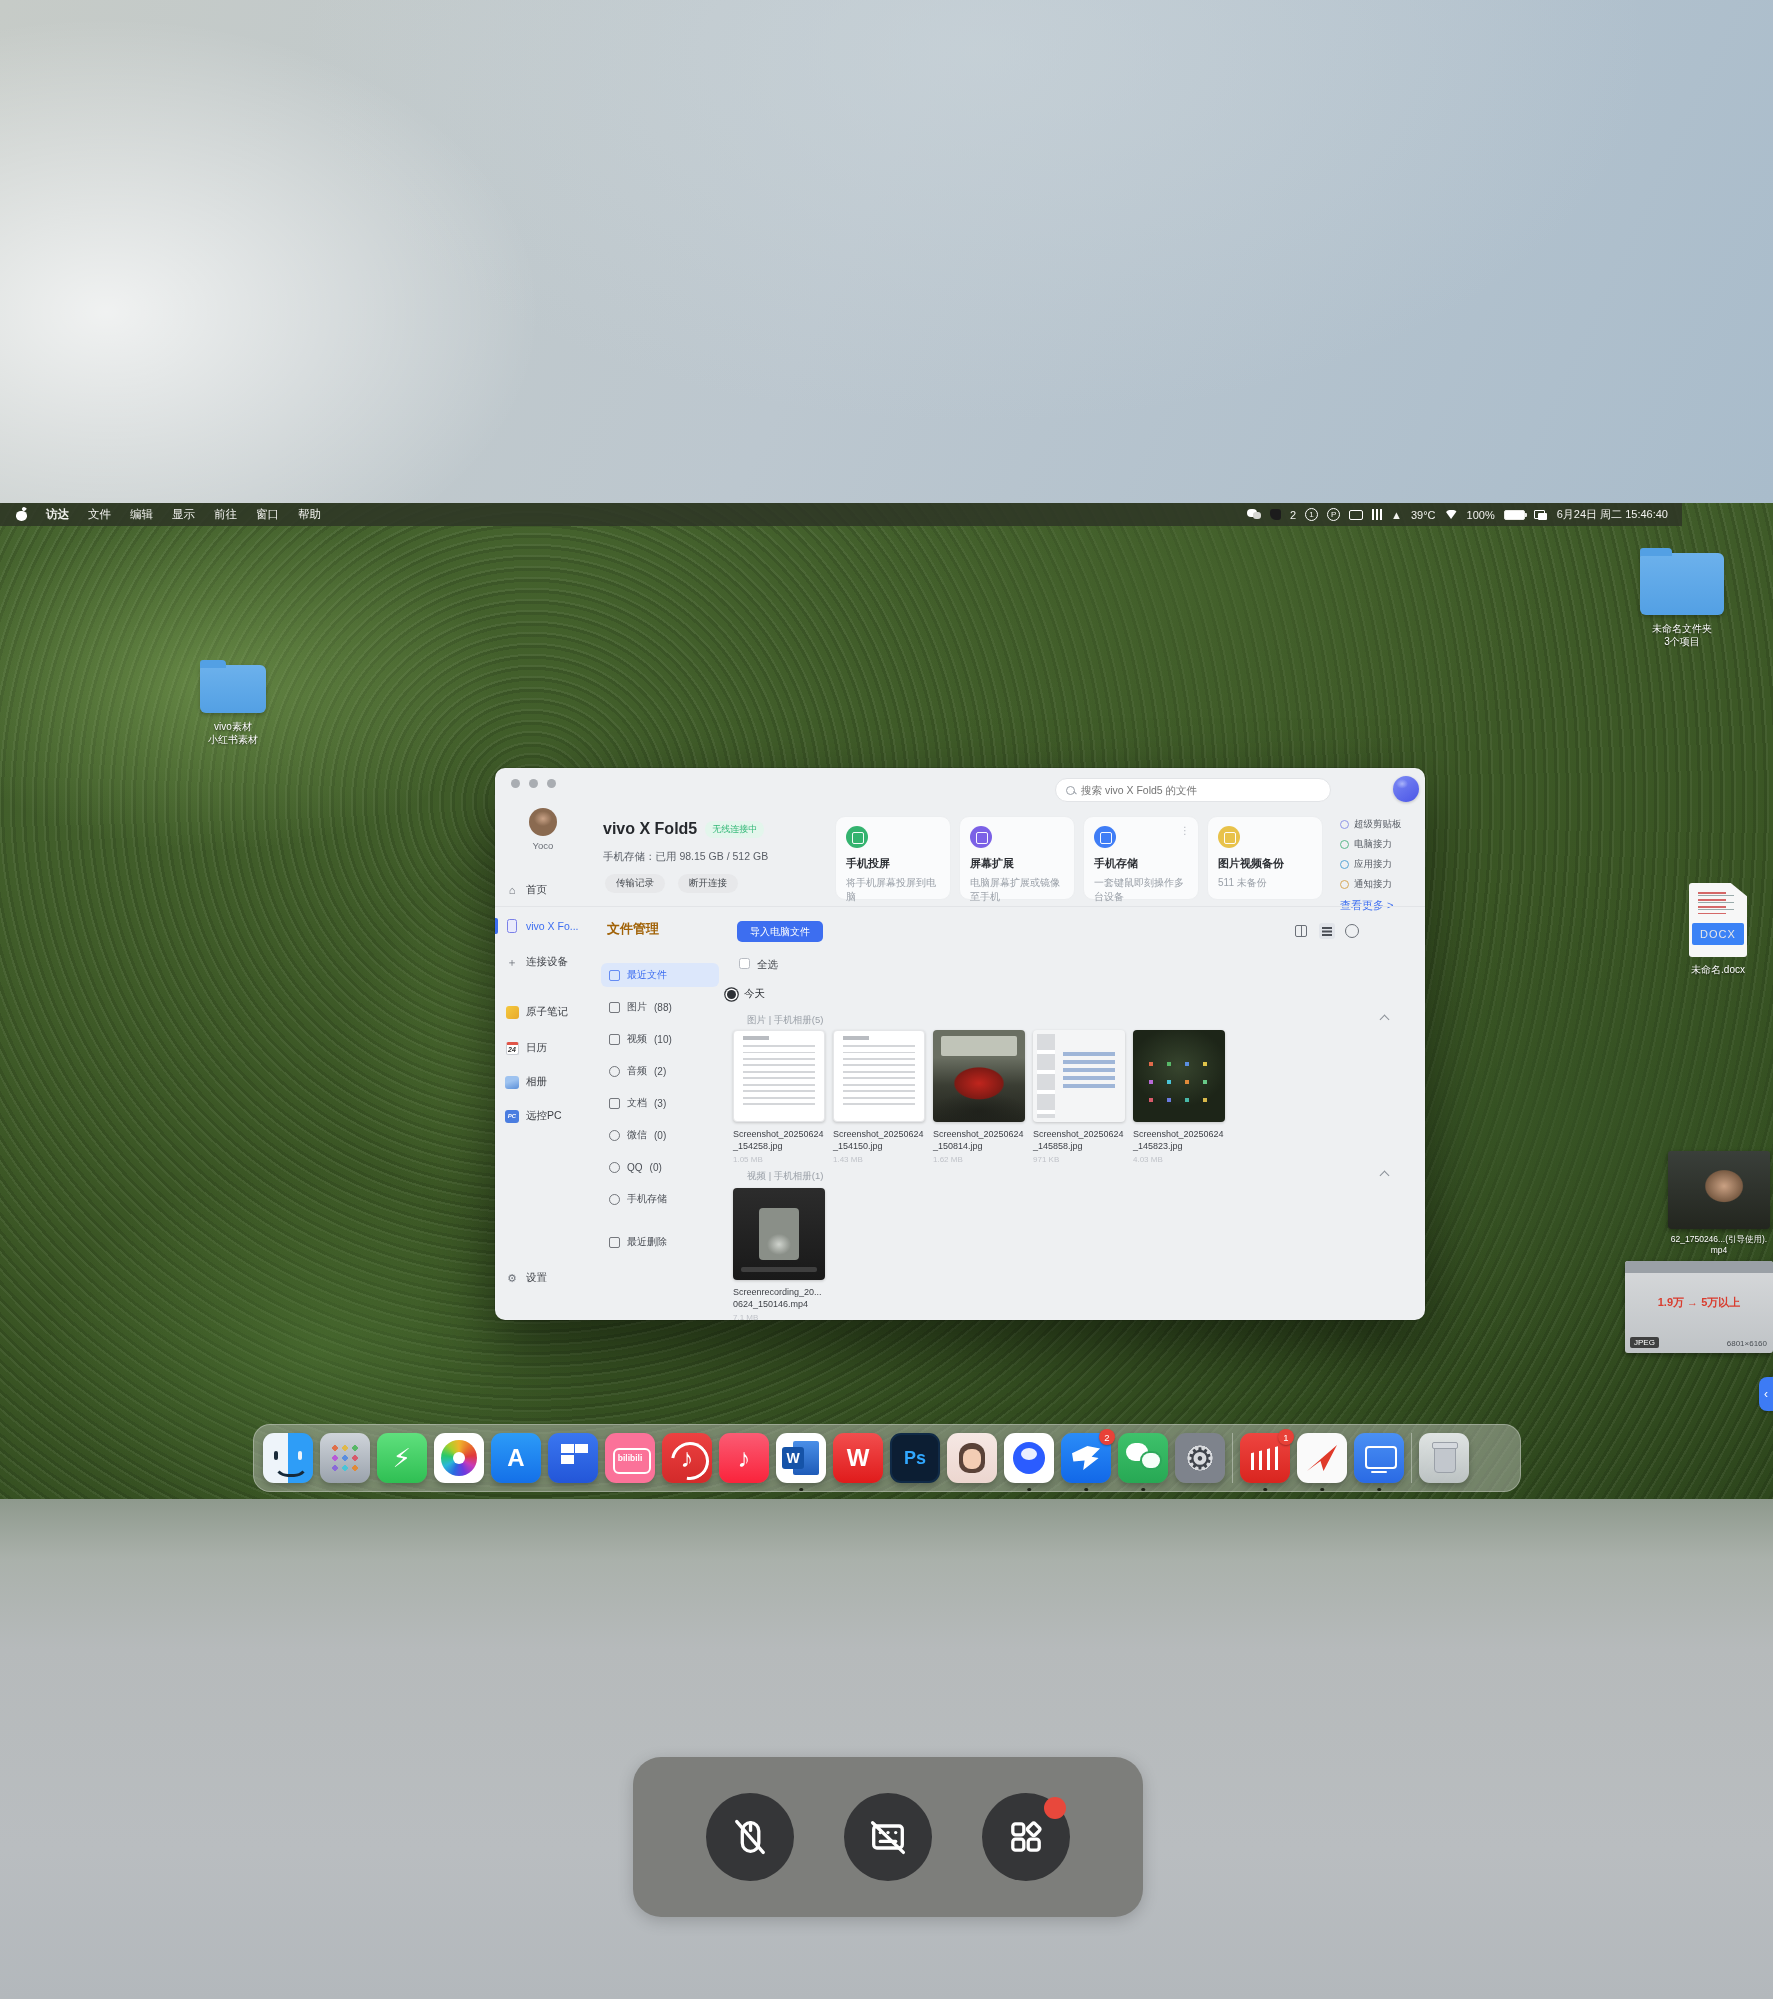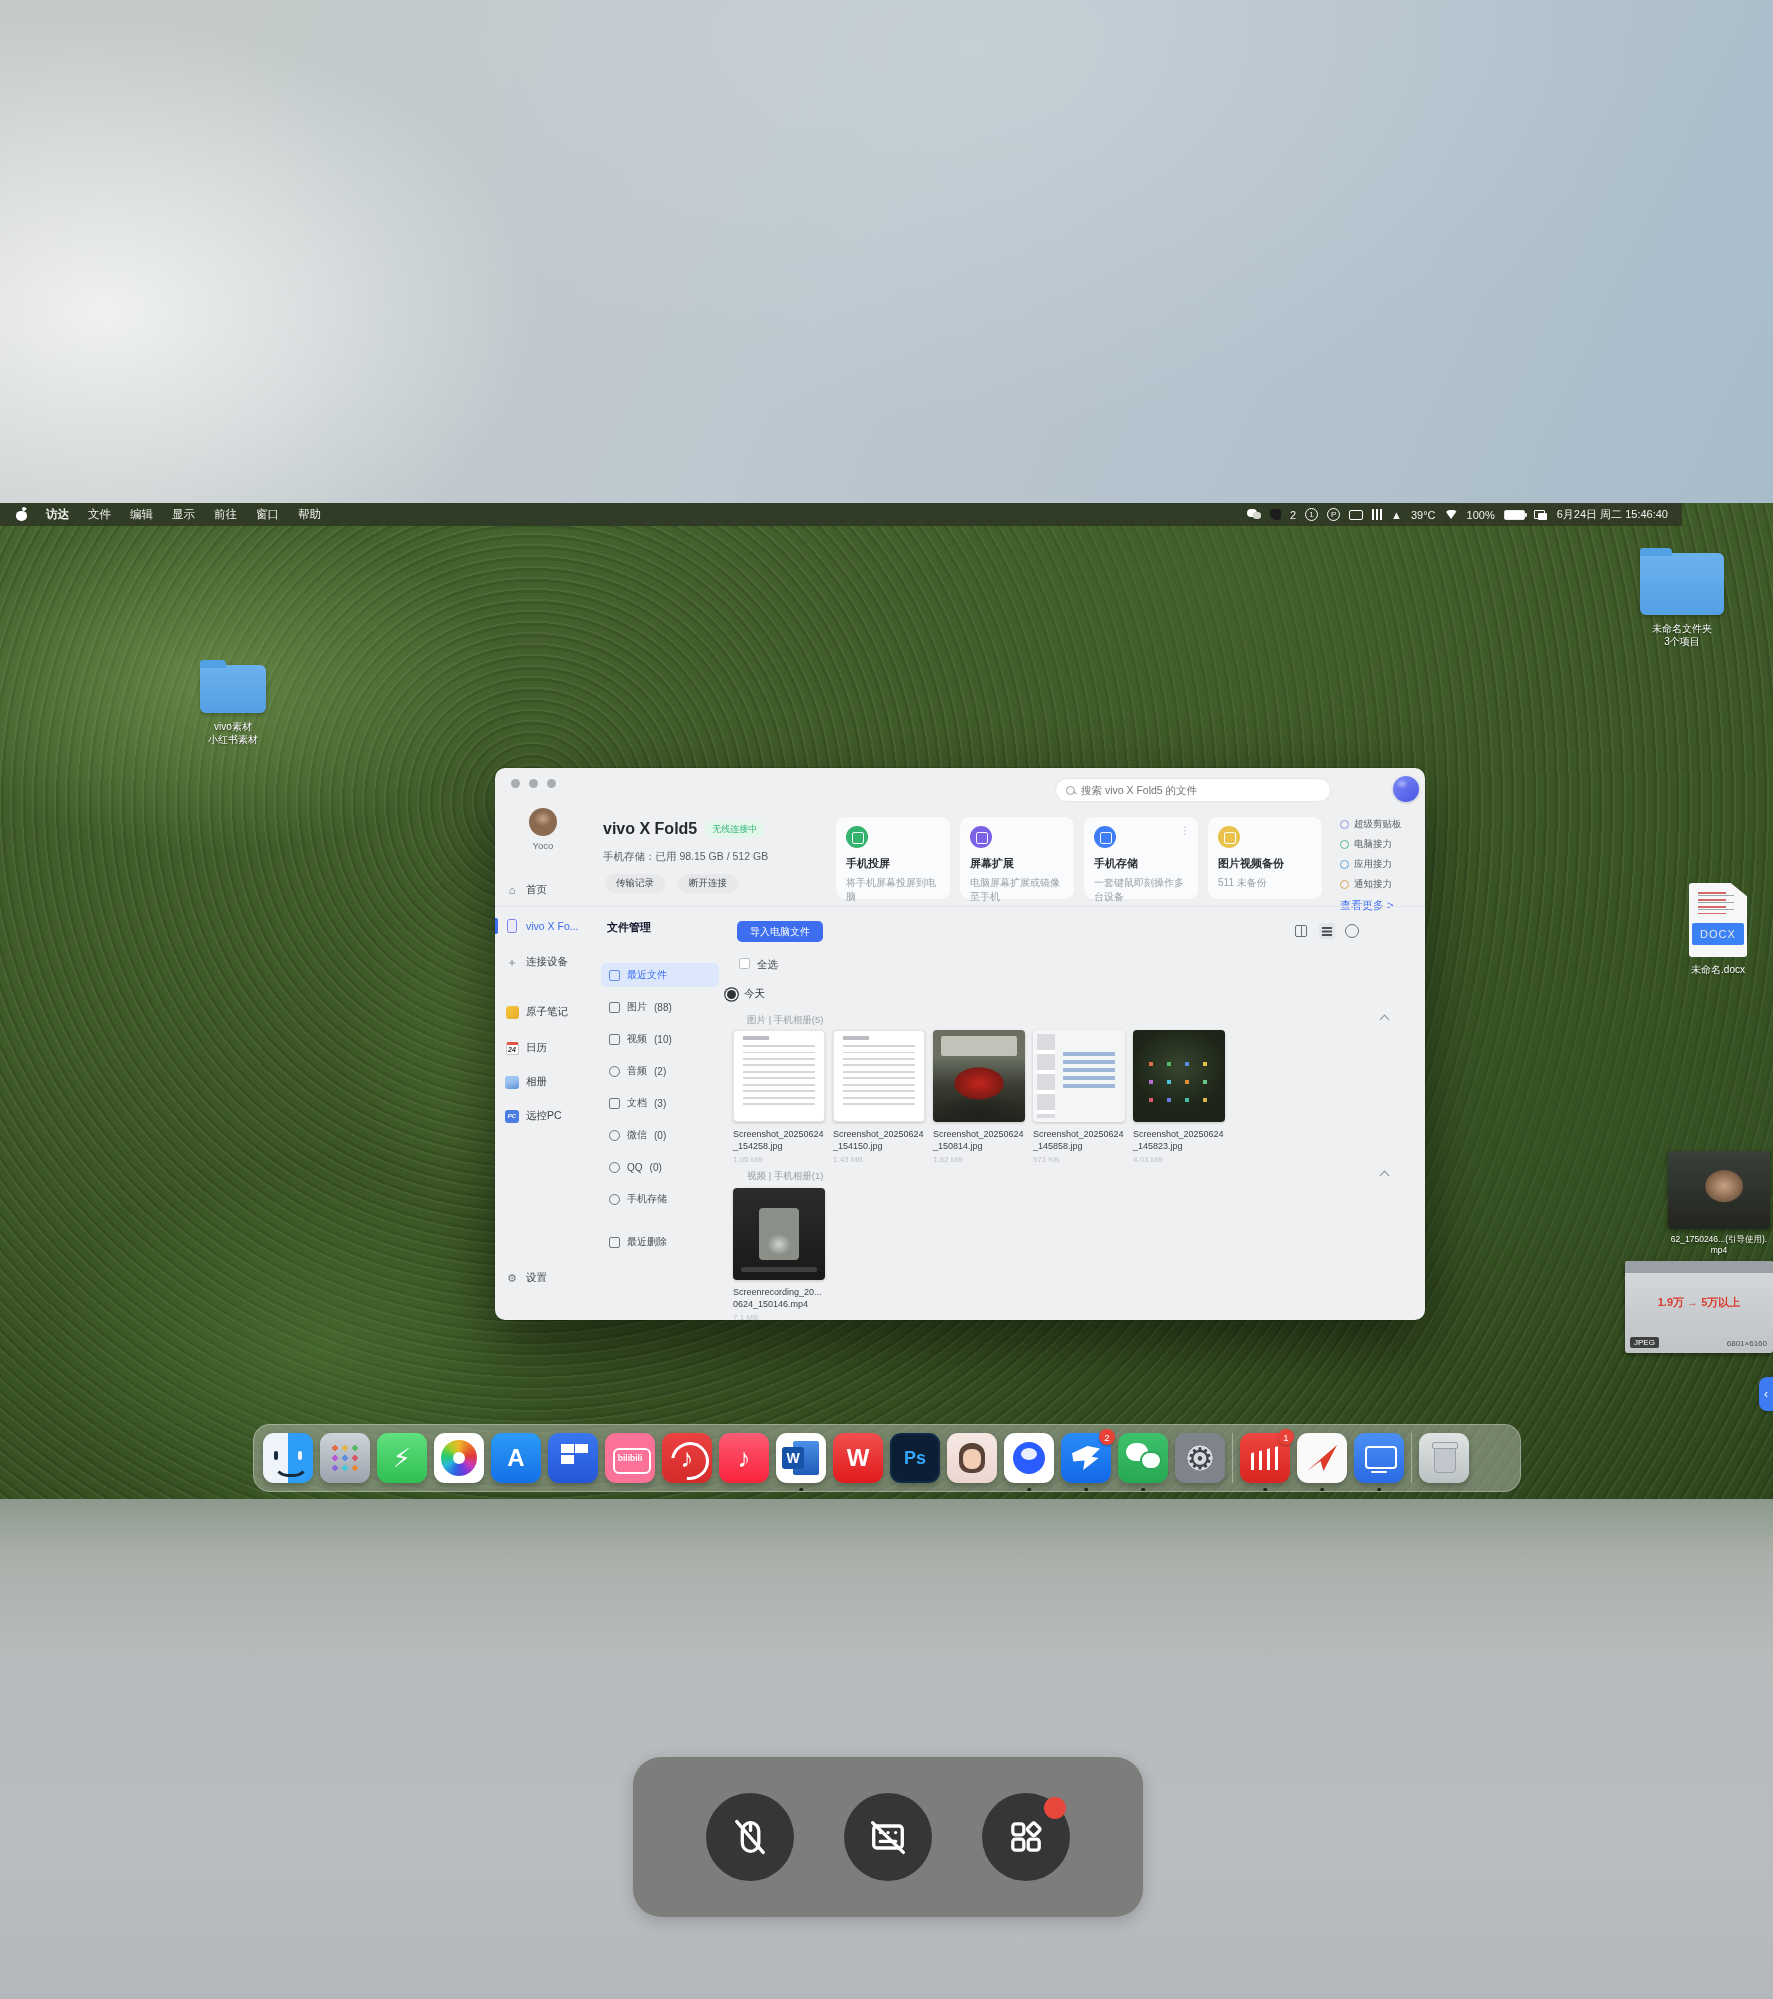--- a/index.html
+++ b/index.html
@@ -136,21 +136,21 @@
   .qlinks .ql { display:flex; align-items:center; gap:5px; margin-bottom:7px; }
   .qlinks .ql i { width:9px; height:9px; border-radius:50%; border:1.4px solid #8f96e8; flex:0 0 auto; }
   .qlinks .ql:nth-child(2) i { border-color:#5bb98a; }
   .qlinks .ql:nth-child(3) i { border-color:#58a6d8; }
   .qlinks .ql:nth-child(4) i { border-color:#d8a858; }
   .ql-more { color:#3d6ef0; font-size:11px; margin-top:2px; }
 
   .win-divider { left:0; top:138px; width:930px; height:1px; background:#e2e4e7; }
 
   
-  .fm-title { left:112px; top:152px; font-size:11px; font-weight:bold; color:#0f172a; }
+  .fm-title { left:112px; top:152px; font-size:13px; font-weight:bold; color:#a16207; }
   .fm-nav { left:106px; width:118px; height:24px; display:flex; align-items:center; gap:7px; font-size:10px; color:#4b4f56; padding:0 8px; border-radius:6px; }
   .fm-nav.active { background:#dce7fb; color:#3d6ef0; }
   .fm-nav .nic { width:11px; height:11px; border:1.3px solid currentColor; border-radius:2px; opacity:.75; flex:0 0 auto; }
   .fm-nav .nic.round { border-radius:50%; }
   .import-btn { left:242px; top:153px; width:86px; height:21px; background:#3d6ef0; color:#fff; font-size:10px;
     border-radius:5px; display:flex; align-items:center; justify-content:center; }
   .view-icons { left:798px; top:155px; display:flex; align-items:center; gap:10px; }
   .vi { width:16px; height:16px; position:relative; }
   .vi-grid::before { content:""; position:absolute; inset:2px; border:1.4px solid #6b7078; border-radius:2px; }
   .vi-grid::after { content:""; position:absolute; left:7.5px; top:2px; width:1.4px; height:12px; background:#6b7078; }

